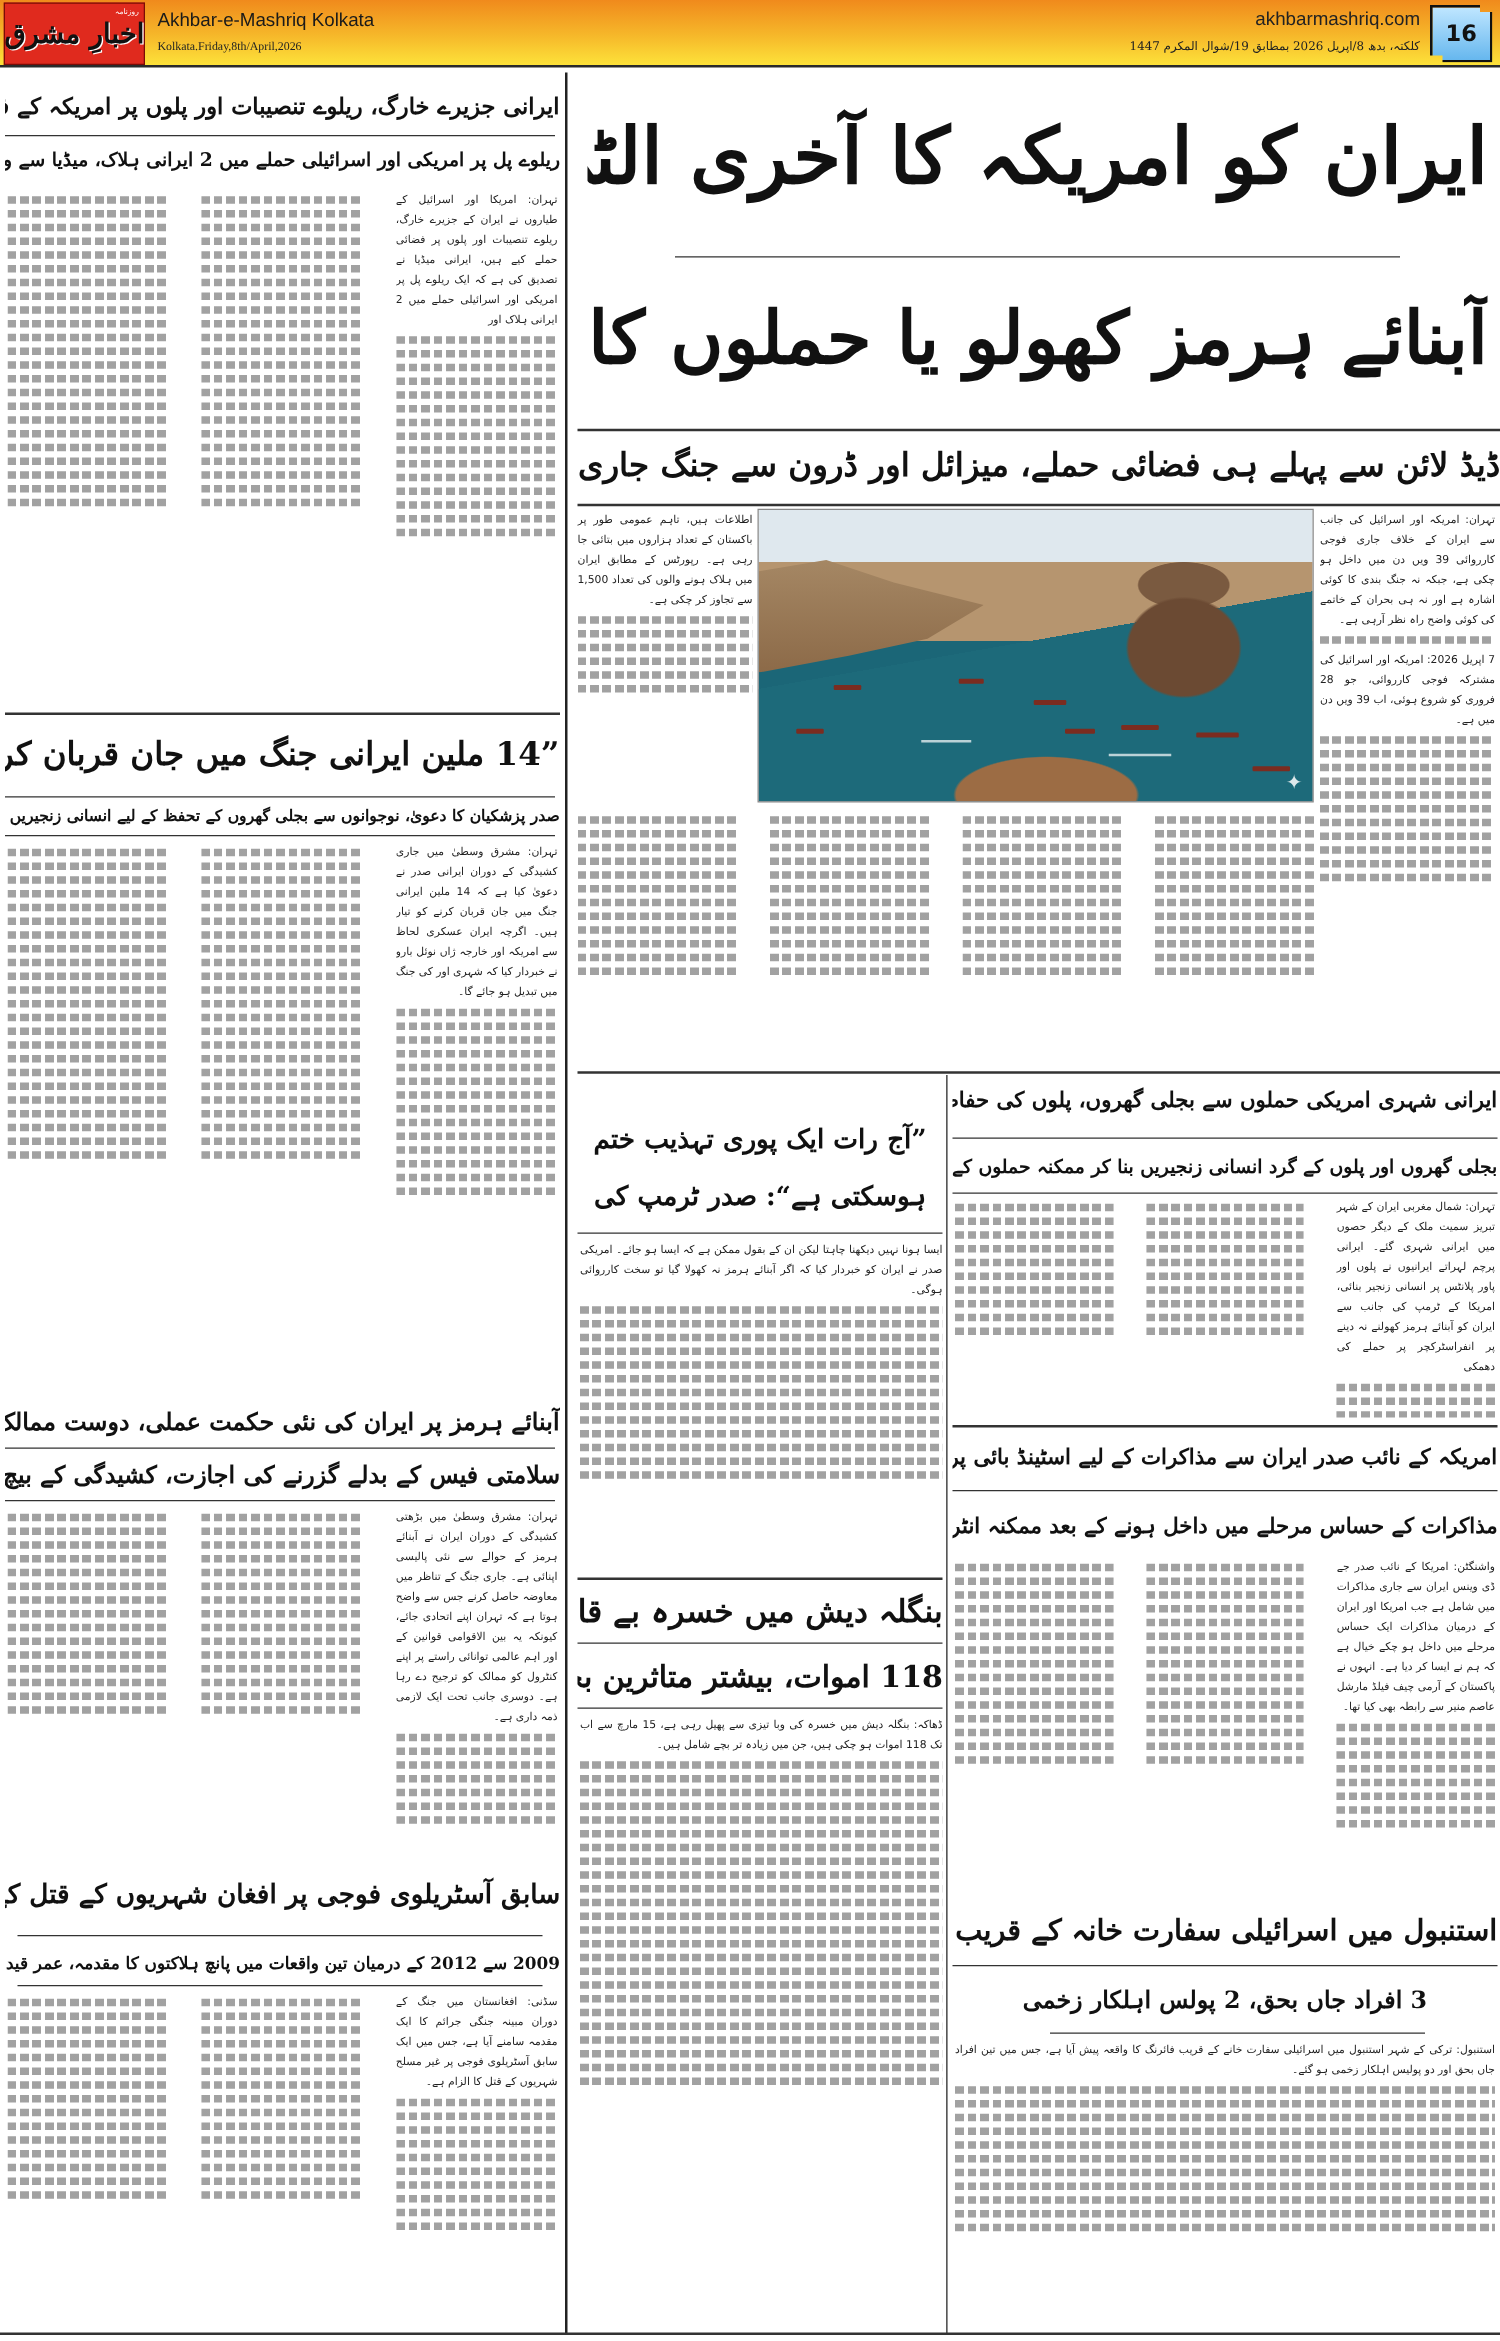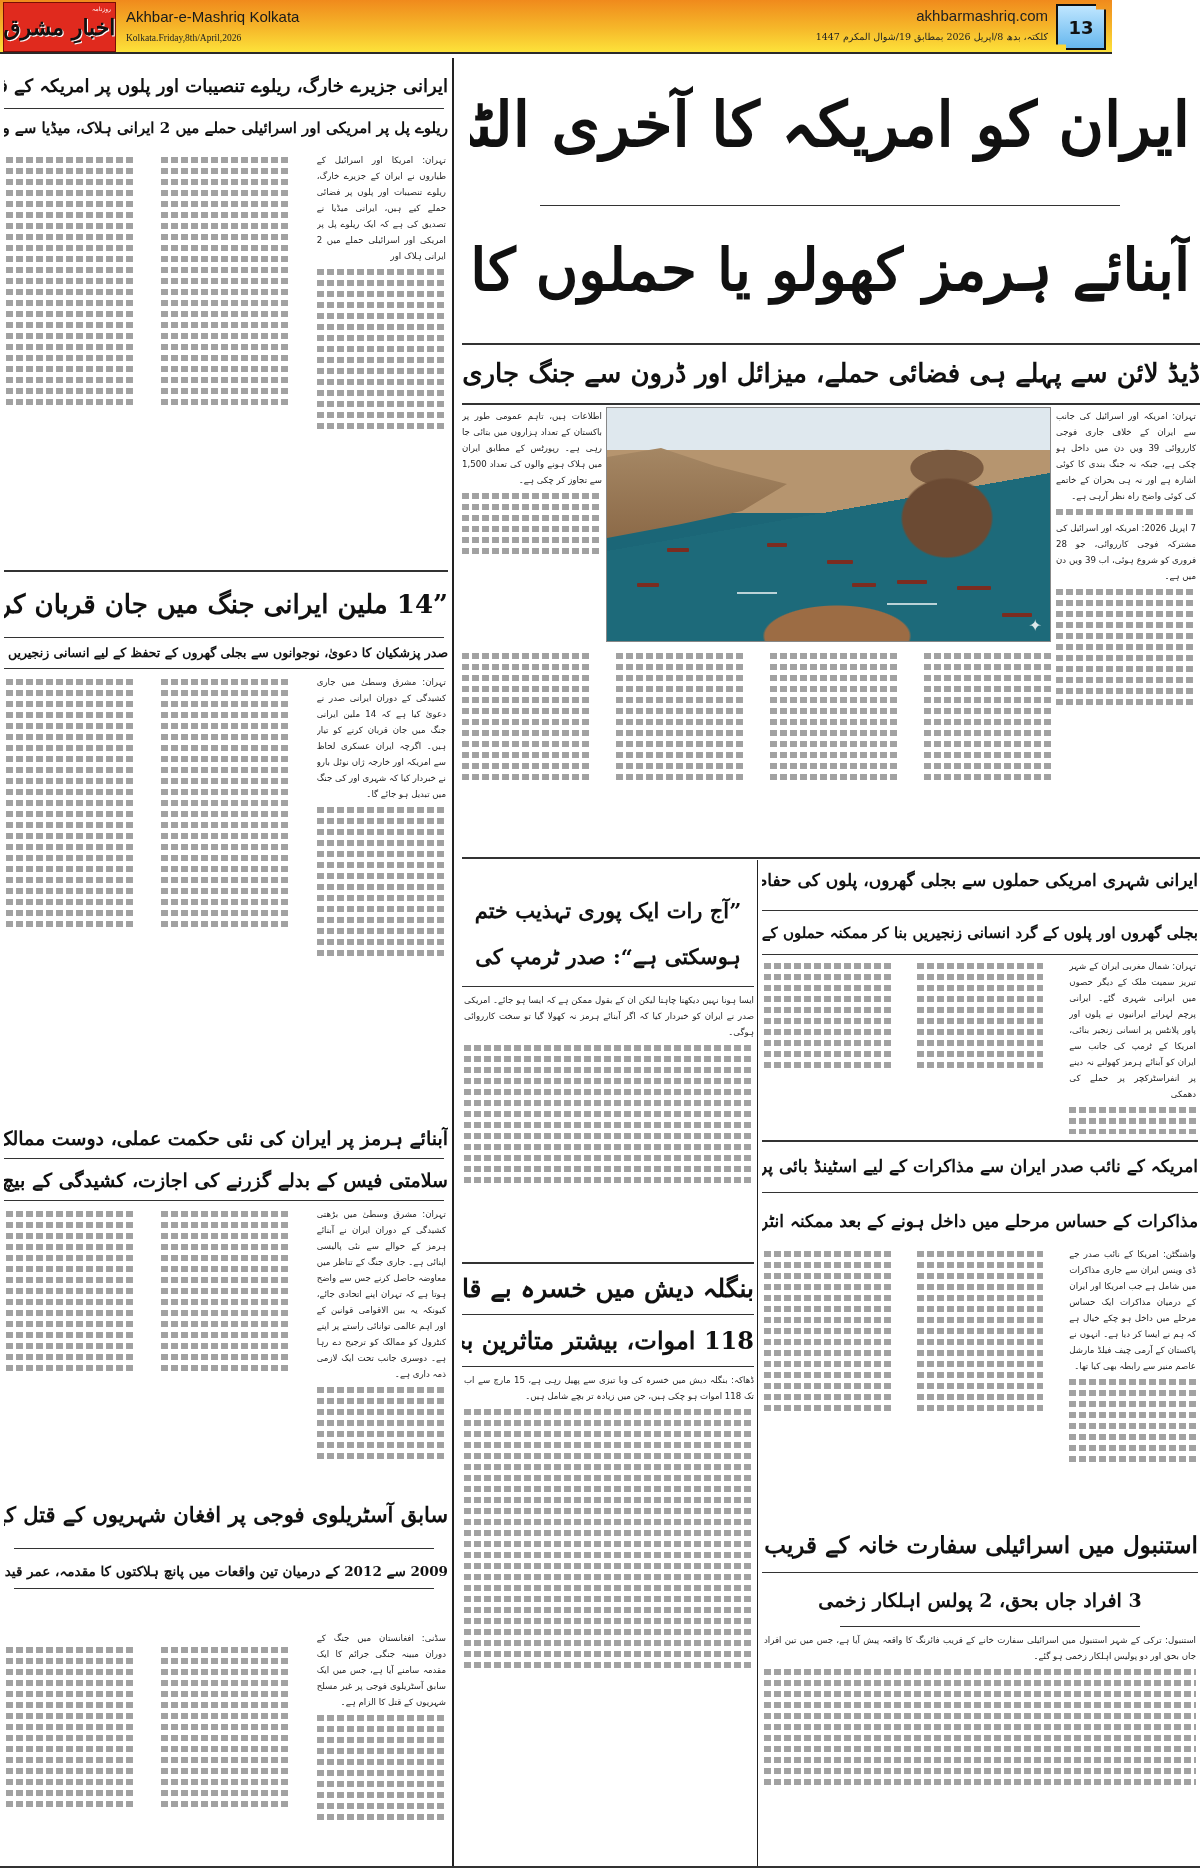--- a/index.html
+++ b/index.html
@@ -1,21 +1,21 @@
 <!DOCTYPE html>
 <html><head>
 <meta charset="utf-8">
 <style>
   * { box-sizing: border-box; margin: 0; padding: 0; }
   html, body { width: 1200px; height: 1873px; background: #fff; overflow: hidden; }
   body { font-family: "DejaVu Sans", sans-serif; color: #111; position: relative; }
 
   
   .masthead {
-    position: absolute; left: 0; top: 0; width: 1112px; height: 54px;
+    position: absolute; left: 0; top: 0; width: 1200px; height: 54px;
     background: linear-gradient(180deg, #f08a1c 0%, #f6b82a 55%, #fde23a 100%);
     border-bottom: 2px solid #2a2a2a;
   }
   .logo {
     position: absolute; left: 3px; top: 2px; width: 113px; height: 50px;
     background: #e02a1e; border: 1px solid #7a0c06;
     display: flex; align-items: center; justify-content: center;
   }
   .logo-text {
     direction: rtl; font-family: "DejaVu Serif", serif; font-weight: bold;
@@ -94,21 +94,21 @@
 
 <header class="masthead">
   <div class="logo">
     <span class="logo-small">روزنامہ</span>
     <span class="logo-text">اخبارِ مشرق</span>
   </div>
   <div class="brand-en">Akhbar-e-Mashriq  Kolkata</div>
   <div class="date-en">Kolkata.Friday,8th/April,2026</div>
   <div class="site-url">akhbarmashriq.com</div>
   <div class="date-ur">کلکتہ، بدھ 8/اپریل 2026 بمطابق 19/شوال المکرم 1447</div>
-  <div class="page-num">13</div>
+  <div class="page-num">16</div>
 </header>
 
 <div class="vrule" style="left:452px; top:58px; height:1810px;"></div>
 <div class="vrule" style="left:757px; top:860px; height:1008px; width:1px;"></div>
 <div class="hrule" style="left:0; top:1866px; width:1200px;"></div>
 
 <section>
   <h1 class="headline" style="left:470px; top:70px; width:720px; height:110px; font-size:62px; line-height:110px;">ایران کو امریکہ کا آخری الٹی میٹم</h1>
   <div class="hrule" style="left:540px; top:205px; width:580px; height:1px;"></div>
   <h1 class="headline" style="left:470px; top:210px; width:720px; height:120px; font-size:58px; line-height:120px;">آبنائے ہرمز کھولو یا حملوں کا سامنا کرو</h1>
@@ -365,21 +365,21 @@
         <span class="filler"></span>
         <span class="filler"></span>
         <span class="filler"></span>
       </div>
   </div>
 
   <h2 class="headline" style="left:4px; top:1490px; width:444px; height:50px; font-size:21px; line-height:50px;">سابق آسٹریلوی فوجی پر افغان شہریوں کے قتل کے سنگین الزامات</h2>
   <div class="hrule" style="left:14px; top:1548px; width:420px; height:1px;"></div>
   <h3 class="headline" style="left:4px; top:1556px; width:444px; height:30px; font-size:13.5px; line-height:30px;">2009 سے 2012 کے درمیان تین واقعات میں پانچ ہلاکتوں کا مقدمہ، عمر قید تک سزا ممکن</h3>
   <div class="hrule" style="left:14px; top:1588px; width:420px; height:1px;"></div>
-  <div class="body-cols" style="left:6px; top:1594px; width:440px; height:266px;align-items:center;">
+  <div class="body-cols" style="left:6px; top:1594px; width:440px; height:266px;">
     <div class="col"><span>سڈنی: افغانستان میں جنگ کے دوران مبینہ جنگی جرائم کا ایک مقدمہ سامنے آیا ہے، جس میں ایک سابق آسٹریلوی فوجی پر غیر مسلح شہریوں کے قتل کا الزام ہے۔</span><span class="filler"></span><span class="filler"></span><span class="filler"></span><span class="filler"></span><span class="filler"></span><span class="filler"></span><span class="filler"></span><span class="filler"></span><span class="filler"></span><span class="filler"></span></div>
     <div class="col">
         <span class="filler"></span>
         <span class="filler"></span>
         <span class="filler"></span>
         <span class="filler"></span>
         <span class="filler"></span>
         <span class="filler"></span>
         <span class="filler"></span>
         <span class="filler"></span>

